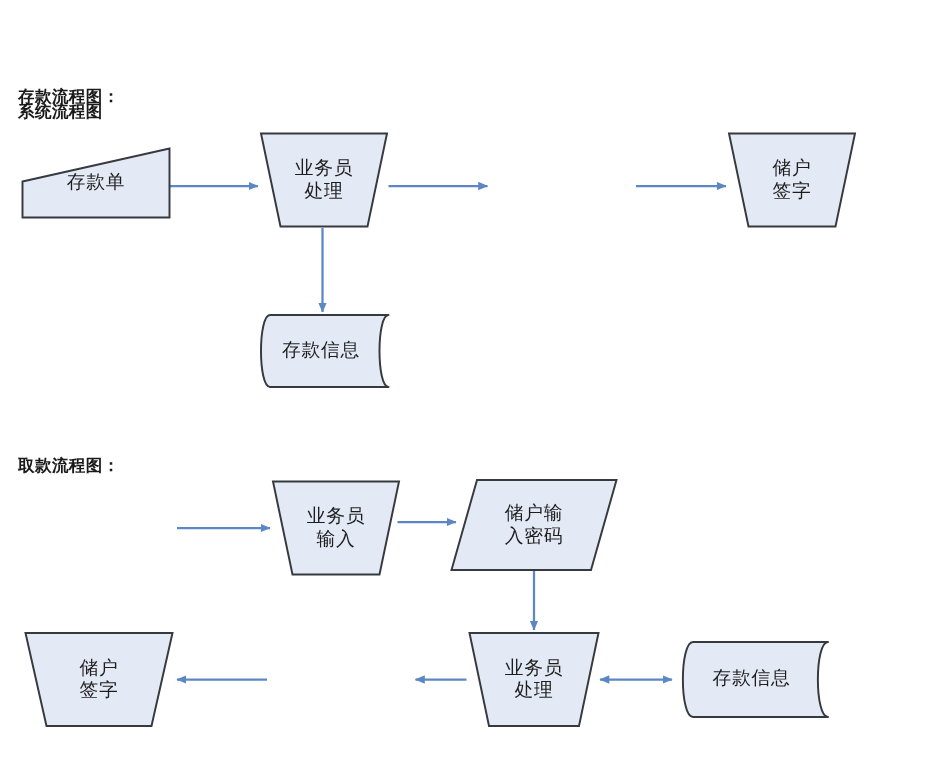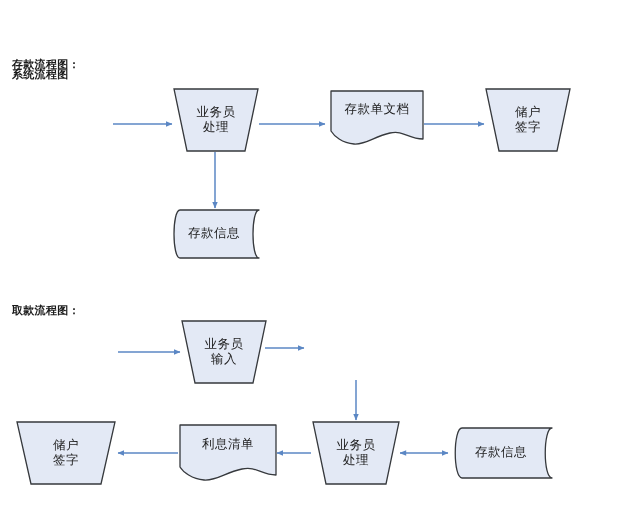--- a/index.html
+++ b/index.html
@@ -113,39 +113,39 @@
 
     <line x1="356" y1="380" x2="356" y2="420" stroke="#5B87C4" stroke-width="1.5" marker-end="url(#ah)"></line>
 
     <line x1="311" y1="453" x2="277" y2="453" stroke="#5B87C4" stroke-width="1.5" marker-end="url(#ah)"></line>
 
     <line x1="178" y1="453" x2="118" y2="453" stroke="#5B87C4" stroke-width="1.5" marker-end="url(#ah)"></line>
 
     <line x1="400" y1="453" x2="448" y2="453" stroke="#5B87C4" stroke-width="1.5" marker-end="url(#ah)" marker-start="url(#ah-start)"></line>
   </svg>
 
+  <div class="node" style="left:14px; top:98px; width:100px; height:48px;">
+    <svg width="100" height="48" viewBox="0 0 100 48">
+      <path d="M1,23 L99,1 L99,47 L1,47 Z" fill="#E3E9F5" stroke="#36393d" stroke-width="1.3" stroke-linejoin="miter"></path>
+    </svg>
+    <div class="label">
+      <span>存款单</span>
+    </div>
+  </div>
 
   <div class="node" style="left:173px; top:88px; width:86px; height:64px;">
     <svg width="86" height="64" viewBox="0 0 86 64">
       <path d="M1,1 L85,1 L72,63 L14,63 Z" fill="#E3E9F5" stroke="#36393d" stroke-width="1.3" stroke-linejoin="miter"></path>
     </svg>
     <div class="label">
       <span>业务员</span>
       <span>处理</span>
     </div>
   </div>
 
-  <div class="node" style="left:330px; top:90px; width:94px; height:56px;">
-    <svg width="94" height="56" viewBox="0 0 94 56">
-      <path d="M1,1 L93,1 L93,49 C78,49 74,40 60,43 C44,46.5 36,55 24,54 C12,53 4,46 1,41 Z" fill="#E3E9F5" stroke="#36393d" stroke-width="1.3" stroke-linejoin="round"></path>
-    </svg>
-    <div class="label" style="justify-content:flex-start; padding-top:12px;">
-      <span>存款单文档</span>
-    </div>
-  </div>
 
   <div class="node" style="left:485px; top:88px; width:86px; height:64px;">
     <svg width="86" height="64" viewBox="0 0 86 64">
       <path d="M1,1 L85,1 L72,63 L14,63 Z" fill="#E3E9F5" stroke="#36393d" stroke-width="1.3" stroke-linejoin="miter"></path>
     </svg>
     <div class="label">
       <span>储户</span>
       <span>签字</span>
     </div>
   </div>
@@ -163,39 +163,40 @@
   <div class="node" style="left:181px; top:320px; width:86px; height:64px;">
     <svg width="86" height="64" viewBox="0 0 86 64">
       <path d="M1,1 L85,1 L72,63 L14,63 Z" fill="#E3E9F5" stroke="#36393d" stroke-width="1.3" stroke-linejoin="miter"></path>
     </svg>
     <div class="label">
       <span>业务员</span>
       <span>输入</span>
     </div>
   </div>
 
+  <div class="node" style="left:300px; top:319px; width:112px; height:62px;">
+    <svg width="112" height="62" viewBox="0 0 112 62">
+      <path d="M18,1 L111,1 L94,61 L1,61 Z" fill="#E3E9F5" stroke="#36393d" stroke-width="1.3" stroke-linejoin="miter"></path>
+    </svg>
+    <div class="label">
+      <span>储户输</span>
+      <span>入密码</span>
+    </div>
+  </div>
 
   <div class="node" style="left:312px; top:421px; width:88px; height:64px;">
     <svg width="88" height="64" viewBox="0 0 88 64">
       <path d="M1,1 L87,1 L74,63 L14,63 Z" fill="#E3E9F5" stroke="#36393d" stroke-width="1.3" stroke-linejoin="miter"></path>
     </svg>
     <div class="label">
       <span>业务员</span>
       <span>处理</span>
     </div>
   </div>
 
-  <div class="node" style="left:179px; top:424px; width:98px; height:58px;">
-    <svg width="98" height="58" viewBox="0 0 98 58">
-      <path d="M1,1 L97,1 L97,51 C82,51 78,42 63,45 C46,48.5 38,57 25,56 C13,55 4,48 1,43 Z" fill="#E3E9F5" stroke="#36393d" stroke-width="1.3" stroke-linejoin="round"></path>
-    </svg>
-    <div class="label" style="justify-content:flex-start; padding-top:13px;">
-      <span>利息清单</span>
-    </div>
-  </div>
 
   <div class="node" style="left:16px; top:421px; width:100px; height:64px;">
     <svg width="100" height="64" viewBox="0 0 100 64">
       <path d="M1,1 L99,1 L85,63 L15,63 Z" fill="#E3E9F5" stroke="#36393d" stroke-width="1.3" stroke-linejoin="miter"></path>
     </svg>
     <div class="label">
       <span>储户</span>
       <span>签字</span>
     </div>
   </div>

